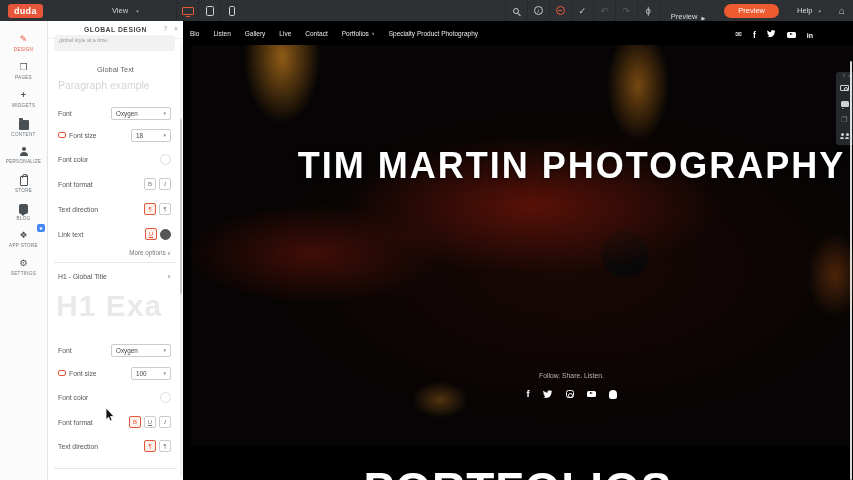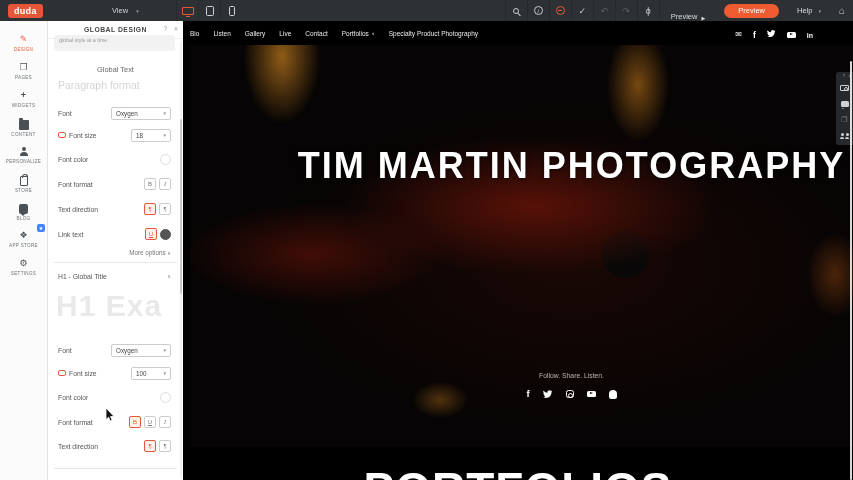--- a/index.html
+++ b/index.html
@@ -229,21 +229,21 @@
   <div class="phead">
     <span class="ptitle">GLOBAL DESIGN</span>
     <span class="phelp">?</span>
     <span class="pclose">×</span>
   </div>
   <div class="introbox">
     <span>global style at a time.</span>
   </div>
 
   <div class="centerhead" style="top:44px">Global Text</div>
-  <div class="sampletext" style="top:58px">Paragraph format</div>
+  <div class="sampletext" style="top:58px">Paragraph example</div>
 
   <div class="prow" style="top:85px">
     <span class="plabel">Font</span>
     <div class="sel w-font">
       <span>Oxygen</span>
         <span class="caret">▾</span>
     </div>
   </div>
   <div class="prow" style="top:107px">
     <span class="plabel">

